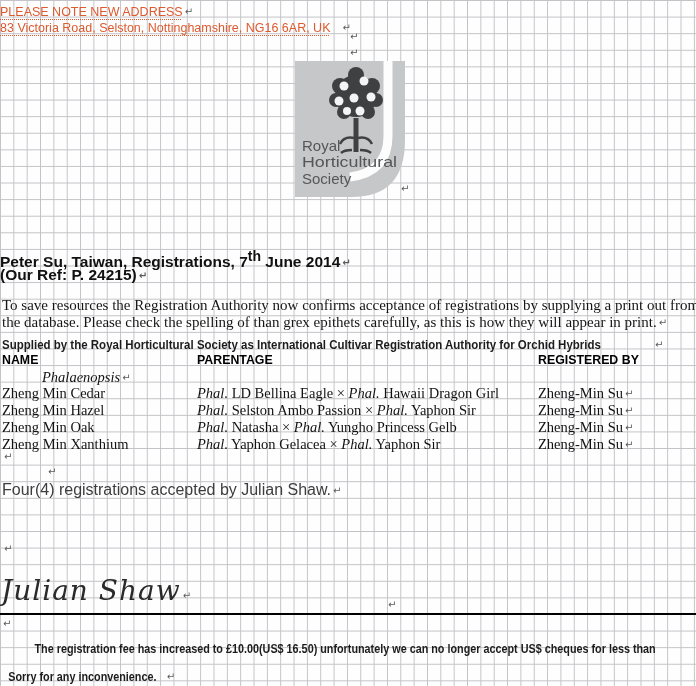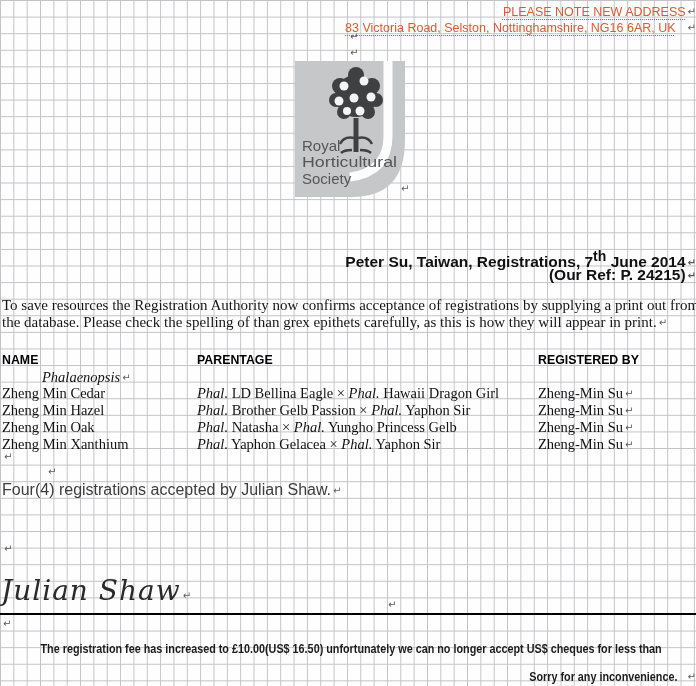--- a/index.html
+++ b/index.html
@@ -6,21 +6,21 @@
   #page{
     position:relative;width:696px;height:686px;overflow:hidden;
     font-family:"Liberation Sans",sans-serif;color:#000;
     background-color:#fefefe;
     background-image:
       linear-gradient(to right,#c3c3c7 1px,transparent 1px),
       linear-gradient(to bottom,#c3c3c7 1px,transparent 1px);
     background-size:13.35px 16.6px;
   }
   .abs{position:absolute;}
-  .center{left:0;width:696px;text-align:right;}
+  .center{left:0;width:696px;text-align:left;}
   .ret{color:#5a5a5a;font-size:10px;font-family:"DejaVu Sans",sans-serif;vertical-align:1px;margin-left:2px;}
   .ret-gap{margin-left:12px;}
   .red-line{font-size:12.5px;color:#dd5a2f;text-decoration:underline dotted 1px;text-underline-offset:3px;}
   .title{
     font-family:"DejaVu Serif",serif;font-weight:bold;font-size:30px;letter-spacing:3px;
     color:#dcdcdc;-webkit-text-stroke:1.4px #000;
     text-shadow:2px 2px 0 #000,3px 3px 0 #1a1a1a;
     white-space:nowrap;
   }
   .sub{font-size:15.5px;font-weight:bold;color:#111;}
@@ -100,40 +100,43 @@
   </div>
   <div class="abs center sub" style="top:266px;">
     <span>(Our Ref: P. 24215)</span><span class="ret">↵</span>
   </div>
 
   <div class="abs serif bodytext" style="left:2px;top:297px;">
     <div>To save resources the Registration Authority now confirms acceptance of registrations by supplying a print out from</div>
     <div><span>the database.  Please check the spelling of than grex epithets carefully, as this is how they will appear in print.</span><span class="ret">↵</span></div>
   </div>
 
+  <div class="abs" style="left:2px;top:335px;">
+    <span class="cond">Supplied by the Royal Horticultural Society as International Cultivar Registration Authority  for Orchid Hybrids</span><span class="ret">↵</span>
+  </div>
 
   <span class="abs hdr" style="left:2px;top:352px;">NAME</span>
   <span class="abs hdr" style="left:197px;top:352px;">PARENTAGE</span>
   <span class="abs hdr" style="left:538px;top:352px;">REGISTERED BY</span>
 
   <div class="abs" style="left:2px;top:368px;padding-left:40px;">
     <span class="cell ital">Phalaenopsis</span><span class="ret">↵</span>
   </div>
 
   <div class="abs" style="left:0;top:385px;">
 
     <div style="position:relative;height:17px;">
       <span class="abs cell" style="left:2px;top:0;">Zheng Min Cedar</span>
       <span class="abs cell" style="left:197px;top:0;"><span class="ital">Phal.</span> <span>LD Bellina Eagle</span> <span>×</span> <span class="ital">Phal.</span> <span>Hawaii Dragon Girl</span></span>
       <span class="abs cell" style="left:538px;top:0;"><span>Zheng-Min Su</span><span class="ret">↵</span></span>
     </div>
 
     <div style="position:relative;height:17px;">
       <span class="abs cell" style="left:2px;top:0;">Zheng Min Hazel</span>
-      <span class="abs cell" style="left:197px;top:0;"><span class="ital">Phal.</span> <span>Brother Gelb Passion</span> <span>×</span> <span class="ital">Phal.</span> <span>Yaphon Sir</span></span>
+      <span class="abs cell" style="left:197px;top:0;"><span class="ital">Phal.</span> <span>Selston Ambo Passion</span> <span>×</span> <span class="ital">Phal.</span> <span>Yaphon Sir</span></span>
       <span class="abs cell" style="left:538px;top:0;"><span>Zheng-Min Su</span><span class="ret">↵</span></span>
     </div>
 
     <div style="position:relative;height:17px;">
       <span class="abs cell" style="left:2px;top:0;font-family:Liberation Serif, serif;">Zheng Min Oak</span>
       <span class="abs cell" style="left:197px;top:0;"><span class="ital">Phal.</span> <span>Natasha</span> <span>×</span> <span class="ital">Phal.</span> <span>Yungho Princess Gelb</span></span>
       <span class="abs cell" style="left:538px;top:0;"><span>Zheng-Min Su</span><span class="ret">↵</span></span>
     </div>
 
     <div style="position:relative;height:17px;">

